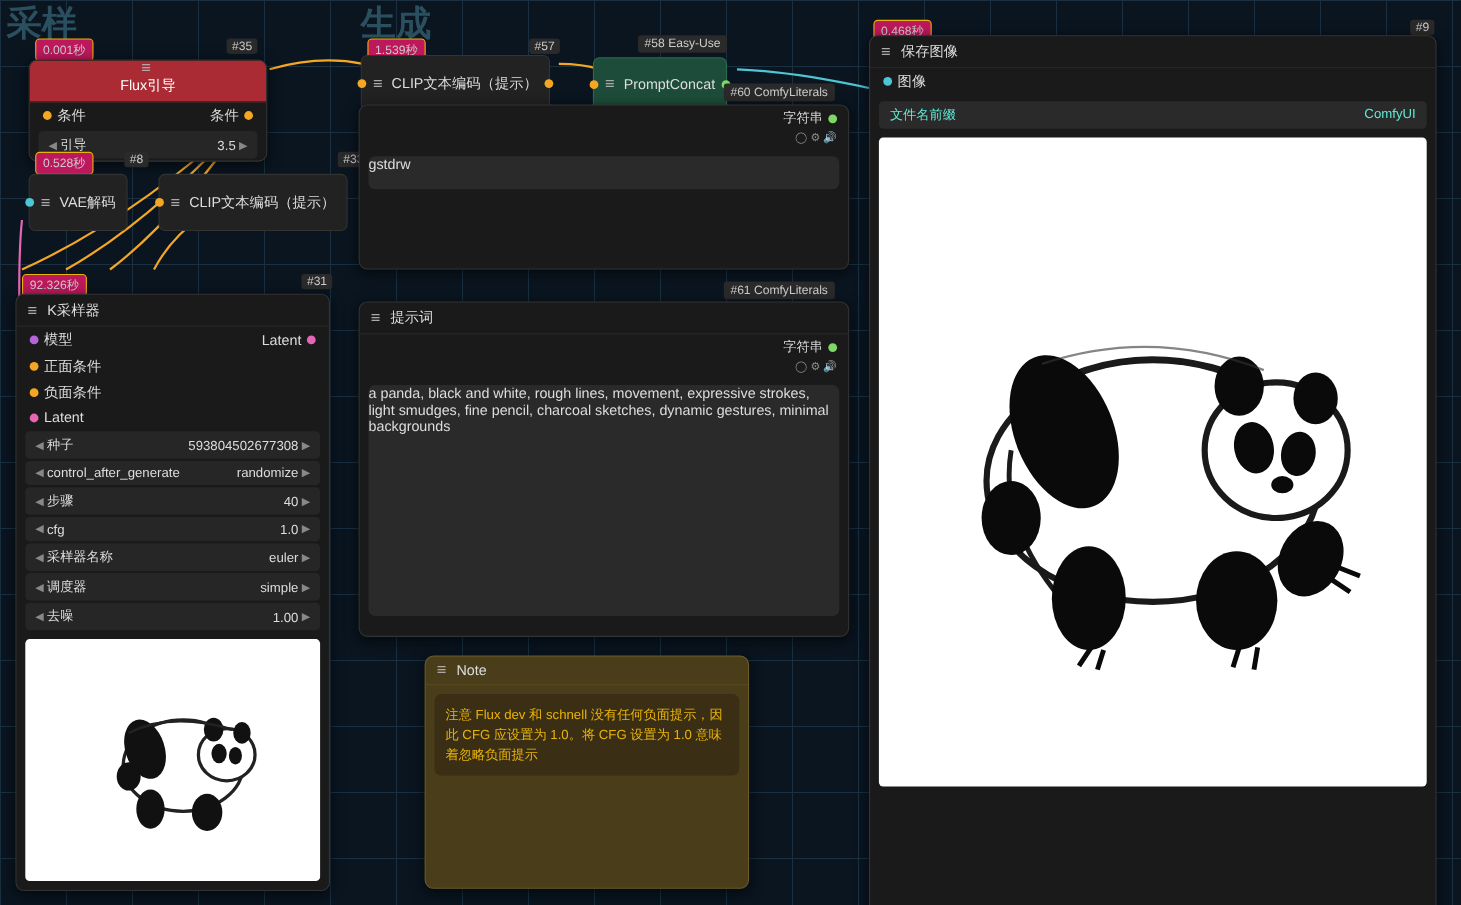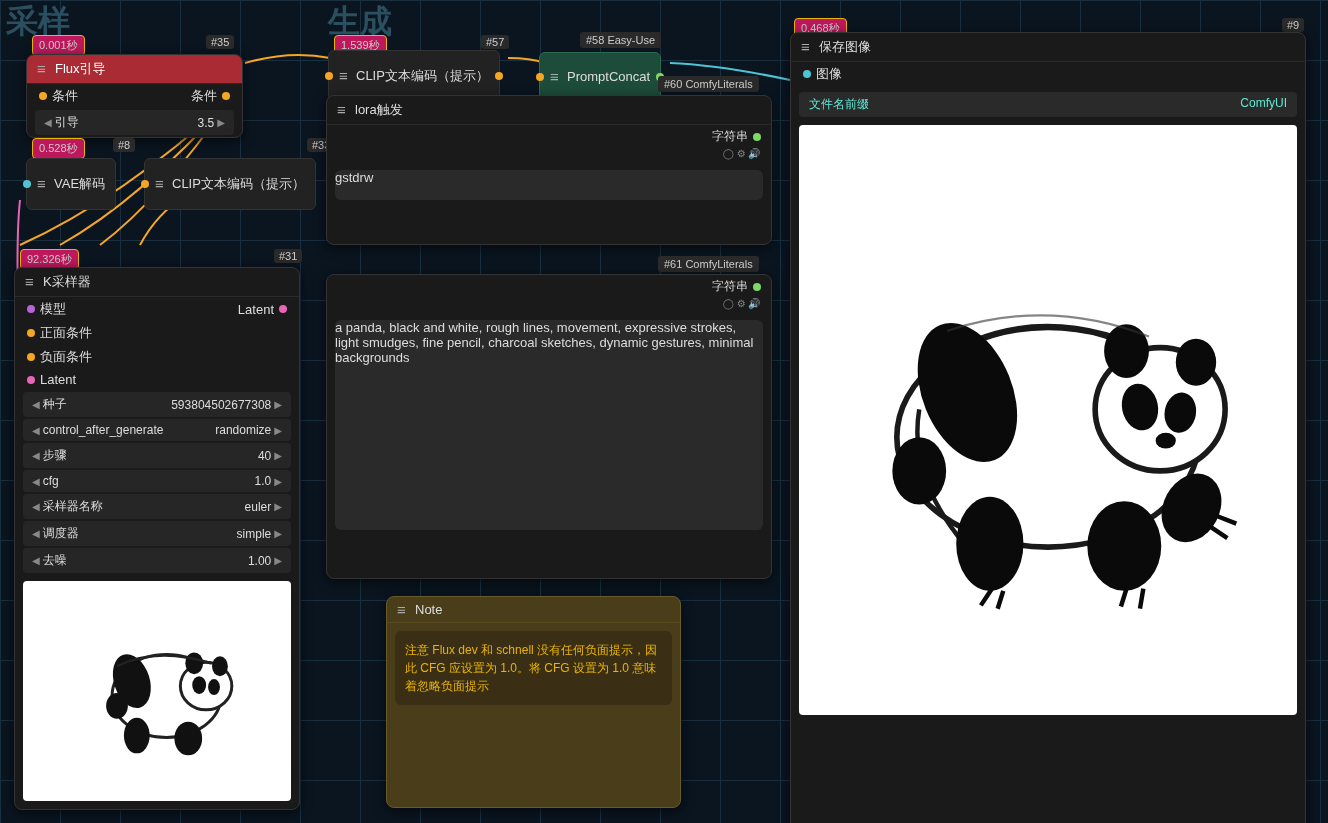--- a/index.html
+++ b/index.html
@@ -88,21 +88,21 @@
       position: absolute;
       background: #222;
       border-radius: 6px;
       padding: 16px 10px;
       font-size: 13px;
       display: flex;
       align-items: center;
       gap: 5px;
       border: 1px solid #333;
     }
-    .flux-node { background: #aa2b33; color: #fff; }
+    .flux-node { background: #aa2b33; color: #fff; flex-direction: column; }
     .prompt-concat { background: #1d4d3a; border: 1px solid #2a6b50; }
     .textarea-body {
       margin: 8px;
       padding: 0;
       background: #2a2a2a;
       border-radius: 6px;
       color: #ddd;
       font-size: 13px;
       min-height: 30px;
     }
@@ -326,34 +326,34 @@
       <ellipse cx="80" cy="145" rx="13" ry="18" fill="#111"></ellipse>
       <ellipse cx="132" cy="148" rx="14" ry="17" fill="#111"></ellipse>
       <ellipse cx="60" cy="115" rx="11" ry="13" fill="#111"></ellipse>
       <path d="M 60 75 Q 100 55 155 72" stroke="#222" stroke-width="2.5" fill="none"></path>
     </svg>
   </div>
 </div>
 
 <div class="source-tag" style="left:658px;top:76px">#60 ComfyLiterals</div>
 <div class="node" style="left:326px;top:95px;width:446px;height:150px">
-  <div class="node-header">
-    <span class="hamburger"></span>
-    <span>lora触发</span>
-  </div>
   <div class="str-label">
       <span>字符串</span>
       <span class="dot dot-green"></span>
     </div>
   <div class="mini-icons">◯ ⚙ 🔊</div>
   <div class="textarea-body">gstdrw</div>
 </div>
 
 <div class="source-tag" style="left:658px;top:256px">#61 ComfyLiterals</div>
 <div class="node" style="left:326px;top:274px;width:446px;height:305px">
+  <div class="node-header">
+    <span class="hamburger"></span>
+    <span>提示词</span>
+  </div>
   <div class="str-label">
       <span>字符串</span>
       <span class="dot dot-green"></span>
     </div>
   <div class="mini-icons">◯ ⚙ 🔊</div>
   <div class="textarea-body" style="min-height:210px"> a panda, black and white, rough lines, movement, expressive strokes, light smudges, fine pencil, charcoal sketches, dynamic gestures, minimal backgrounds</div>
 </div>
 
 <div class="node note-node" style="left:386px;top:596px;width:295px;height:212px">
   <div class="node-header" style="border-bottom:1px solid #5a4a20">

